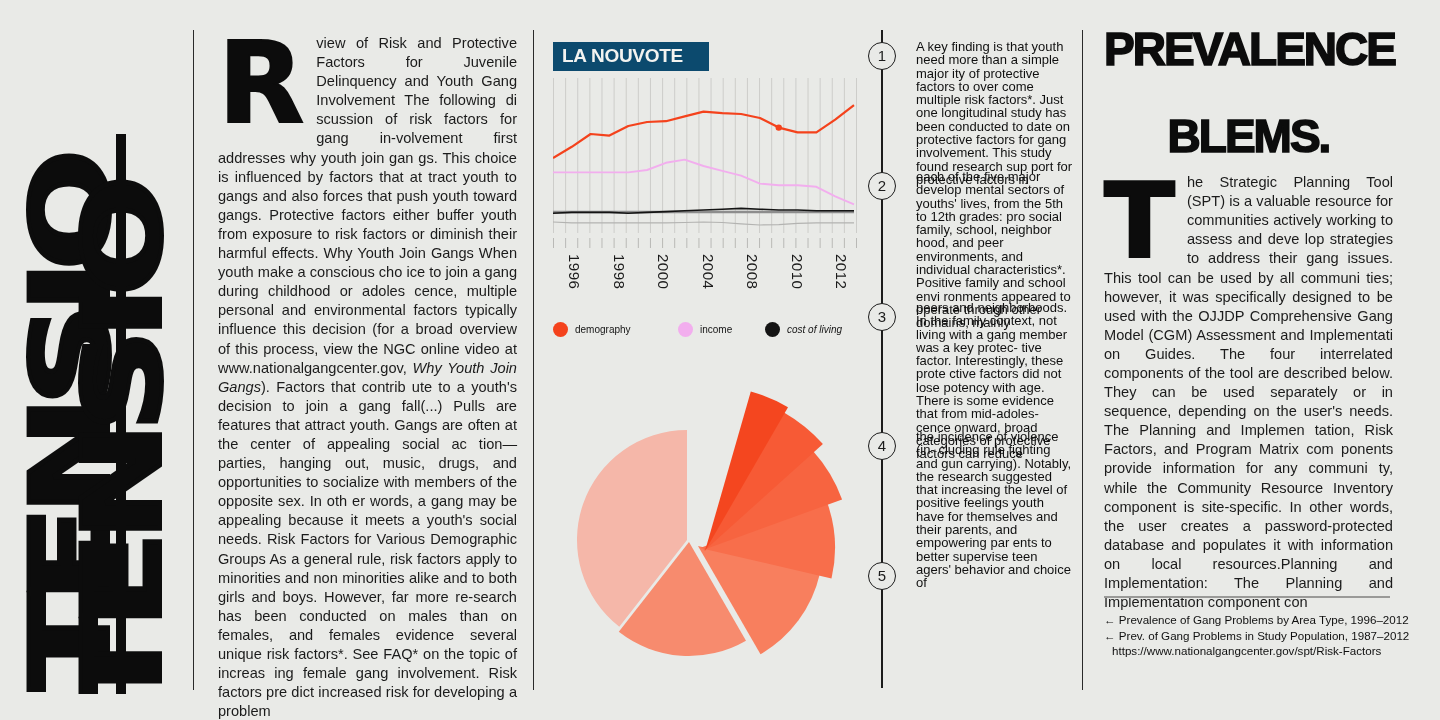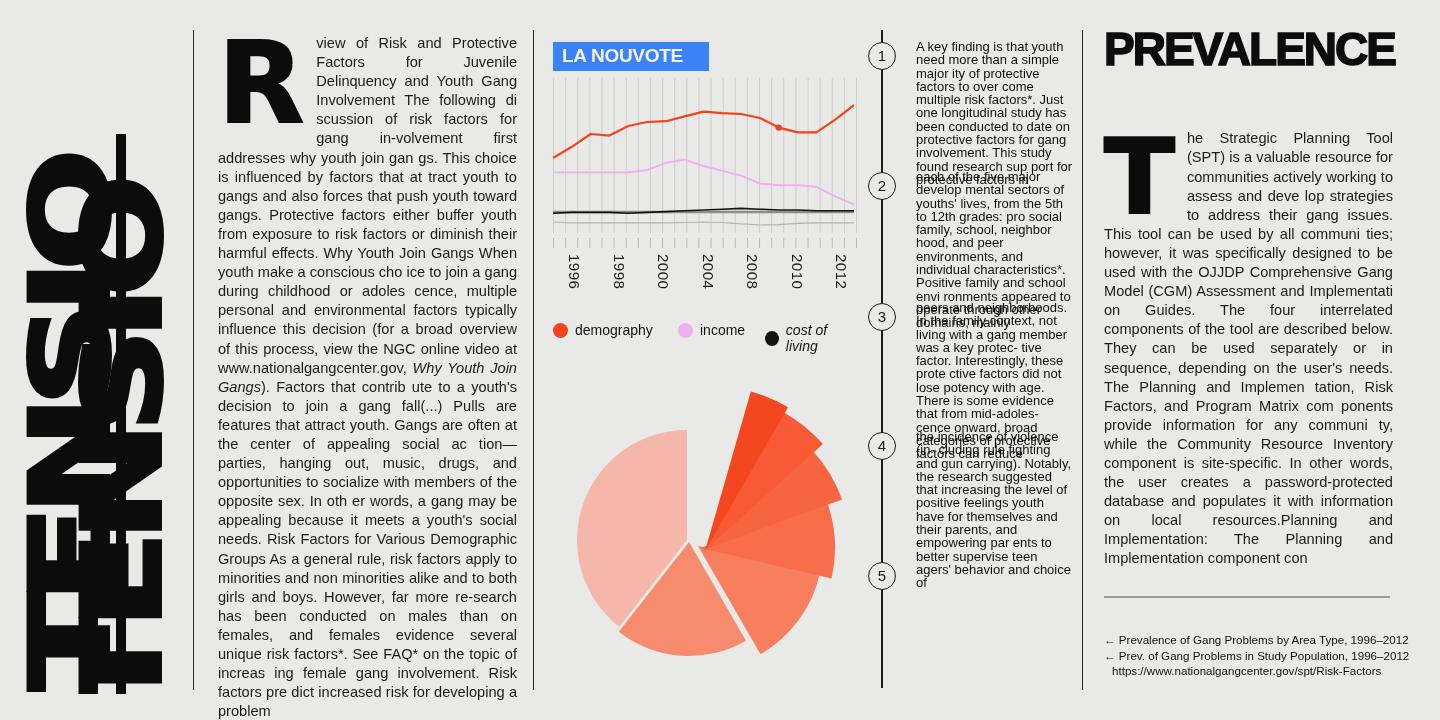--- a/index.html
+++ b/index.html
@@ -26,33 +26,33 @@
   .article .body{font-size:14.6px;line-height:19.1px;text-align:justify;color:#1b1b1b;}
   .dropcap{
     float:left;font-family:"DejaVu Sans","Liberation Sans",sans-serif;font-weight:900;
     font-size:112px;line-height:0.82;margin:4px 12px 0 0;color:#0c0c0c;
     -webkit-text-stroke:2px #0c0c0c;
   }
   .italic{font-style:italic;}
   
   .chart-col{position:absolute;left:553px;top:42px;width:304px;height:648px;}
   .chart-title{
-    display:inline-block;background:#3b82f6;color:#f3f3f0;
+    display:inline-block;background:#0c4a6e;color:#f3f3f0;
     font-weight:900;font-size:19px;letter-spacing:-0.3px;
     padding:3px 26px 4px 9px;white-space:nowrap;
   }
   .plot{position:absolute;left:0;top:36px;}
   .year-label{
     position:absolute;top:212px;writing-mode:vertical-rl;
     font-size:15px;letter-spacing:0.5px;color:#1b1b1b;
   }
   .legend{position:absolute;left:0;top:280px;width:304px;height:20px;}
   .legend-item{position:absolute;display:flex;align-items:center;}
   .legend-dot{width:15px;height:15px;border-radius:50%;margin-right:7px;}
-  .legend-label{font-size:14px;color:#141414;}
+  .legend-label{font-size:10px;color:#141414;}
   .rose{position:absolute;left:-3px;top:328px;}
   
   .notes{position:absolute;left:868px;top:0;width:212px;height:720px;}
   .notes-line{position:absolute;left:13px;top:30px;width:2px;height:658px;background:#1c1c1c;}
   .note{position:absolute;left:0;width:212px;}
   .note-circle{
     position:absolute;left:0;width:26px;height:26px;border:1.6px solid #1c1c1c;border-radius:50%;
     background:#e9eae7;text-align:center;line-height:26px;font-size:15px;color:#1c1c1c;
   }
   .note-text{margin-left:48px;width:158px;font-size:13px;line-height:13.3px;color:#101010;}
@@ -64,21 +64,21 @@
   
   .feature{position:absolute;left:1104px;top:28px;width:289px;height:676px;}
   .feature h1{
     margin:0 0 14px 0;font-family:"Liberation Sans",sans-serif;font-weight:900;
     font-size:46px;line-height:0.95;letter-spacing:-2px;color:#0c0c0c;text-align:center;
     -webkit-text-stroke:1.6px #0c0c0c;
   }
   .feature .body{font-size:14.6px;line-height:19.1px;text-align:justify;color:#1b1b1b;}
   .feature .dropcap{font-size:104px;margin:6px 12px 0 0;}
   .foot-rule{position:absolute;left:0;top:568px;width:286px;height:1.5px;background:#9a9a98;}
-  .footnotes{position:absolute;left:0;top:604px;width:289px;}
+  .footnotes{position:absolute;left:0;top:584px;width:289px;}
   .footnote{font-size:11.6px;line-height:15.6px;color:#101010;white-space:nowrap;}
   .footnote.link{cursor:pointer;padding-left:8px;}
 </style>
 </head>
 <body>
 
 <div class="masthead">
   <span class="tensio copy1">TENSIO</span>
   <span class="tensio copy2">TENSIO</span>
   <div class="tensio-stem"></div>
@@ -207,23 +207,23 @@
   <div class="note">
     <div class="note-circle">4</div>
     <div class="note-text">the incidence of violence (in- cluding rule fighting and gun carrying). Notably, the research suggested that increasing the level of positive feelings youth have for themselves and their parents, and empowering par ents to better supervise teen agers' behavior and choice of</div>
   </div>
   <div class="note">
     <div class="note-circle">5</div>
   </div>
 </div>
 
 <div class="feature">
-  <h1><span>PREVALENCE</span><br><br></h1>
+  <h1><span>PREVALENCE</span><br><br><span>BLEMS.</span></h1>
   <div class="body">
     <span class="dropcap">T</span><span>he Strategic Planning Tool (SPT) is a valuable resource for communities actively working to assess and deve lop strategies to address their gang issues. This tool can be used by all communi ties; however, it was specifically designed to be used with the OJJDP Comprehensive Gang Model (CGM) Assessment and Implementati on Guides. The four interrelated components of the tool are described below. They can be used separately or in sequence, depending on the user's needs. The Planning and Implemen tation, Risk Factors, and Program Matrix com ponents provide information for any communi ty, while the Community Resource Inventory component is site-specific. In other words, the user creates a password-protected database and populates it with information on local resources.Planning and Implementation: The Planning and Implementation component con</span>
   </div>
   <div class="foot-rule"></div>
   <div class="footnotes">
     <div class="footnote">← Prevalence of Gang Problems by Area Type, 1996–2012</div>
-    <div class="footnote">← Prev. of Gang Problems in Study Population, 1996–2012</div>
+    <div class="footnote">← Prev. of Gang Problems in Study Population, 1987–2012</div>
     <div class="footnote link">https://www.nationalgangcenter.gov/spt/Risk-Factors</div>
   </div>
 </div>
 
 </body></html>

